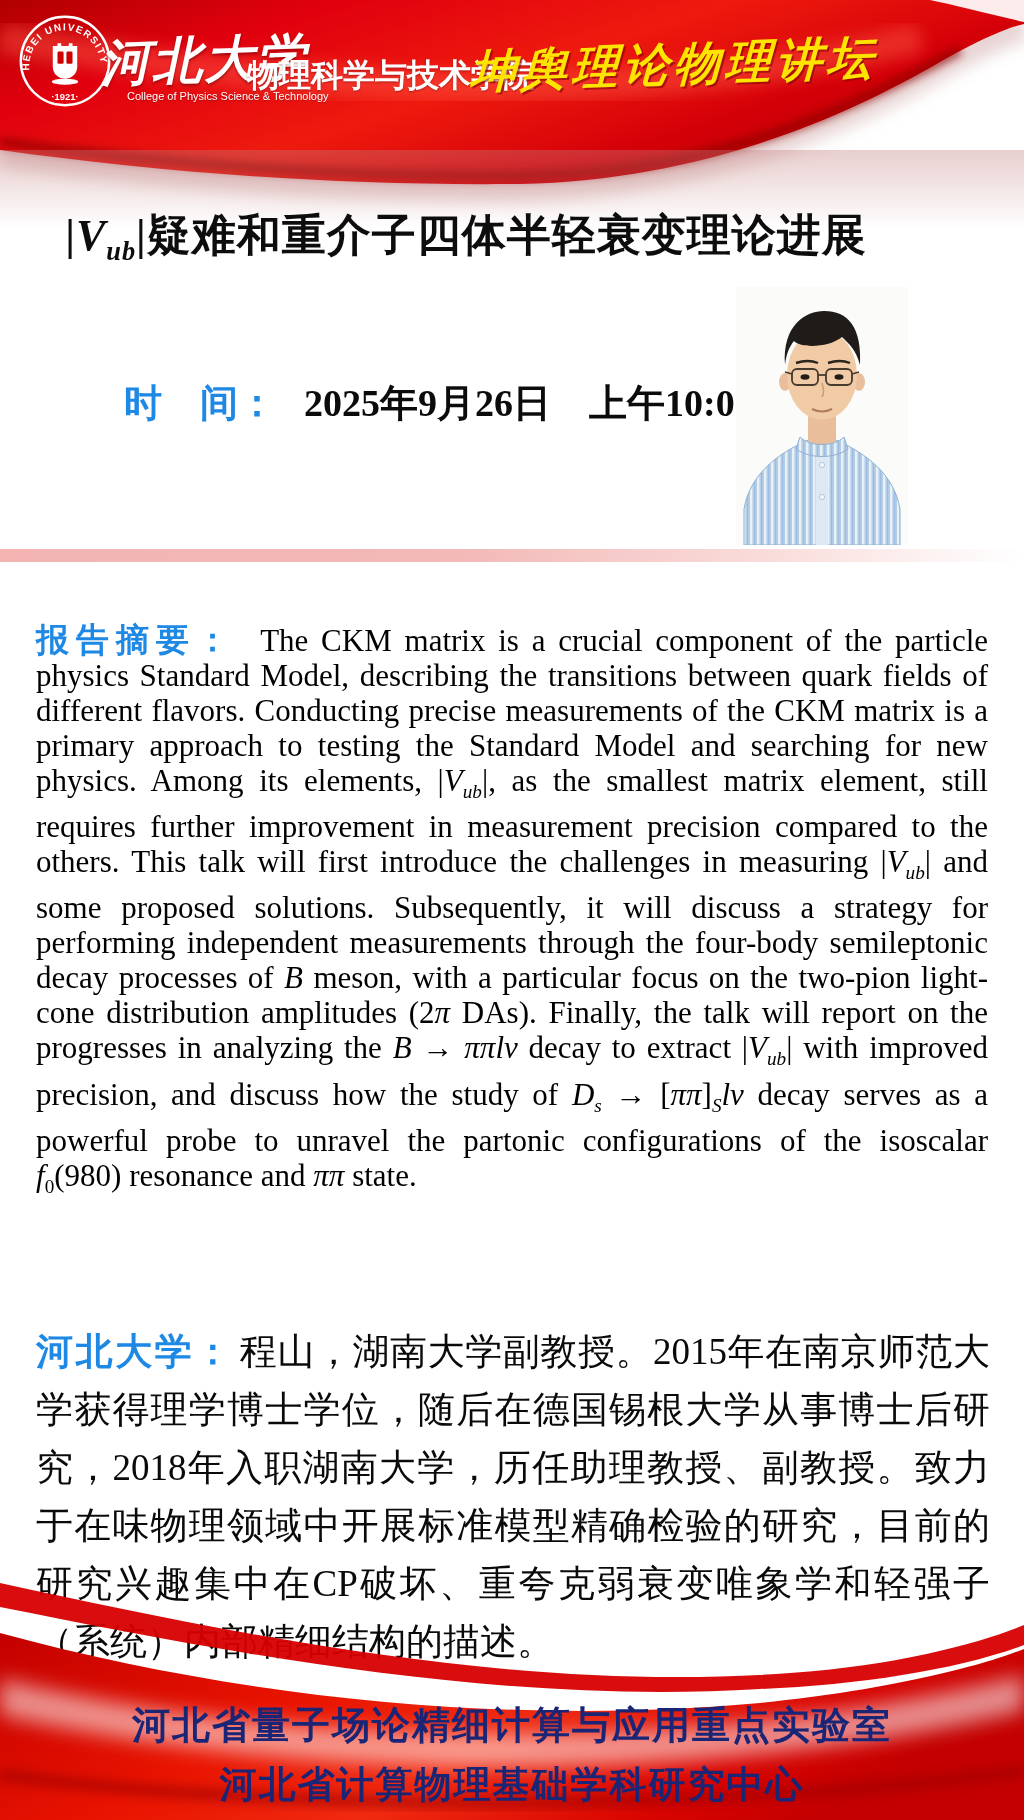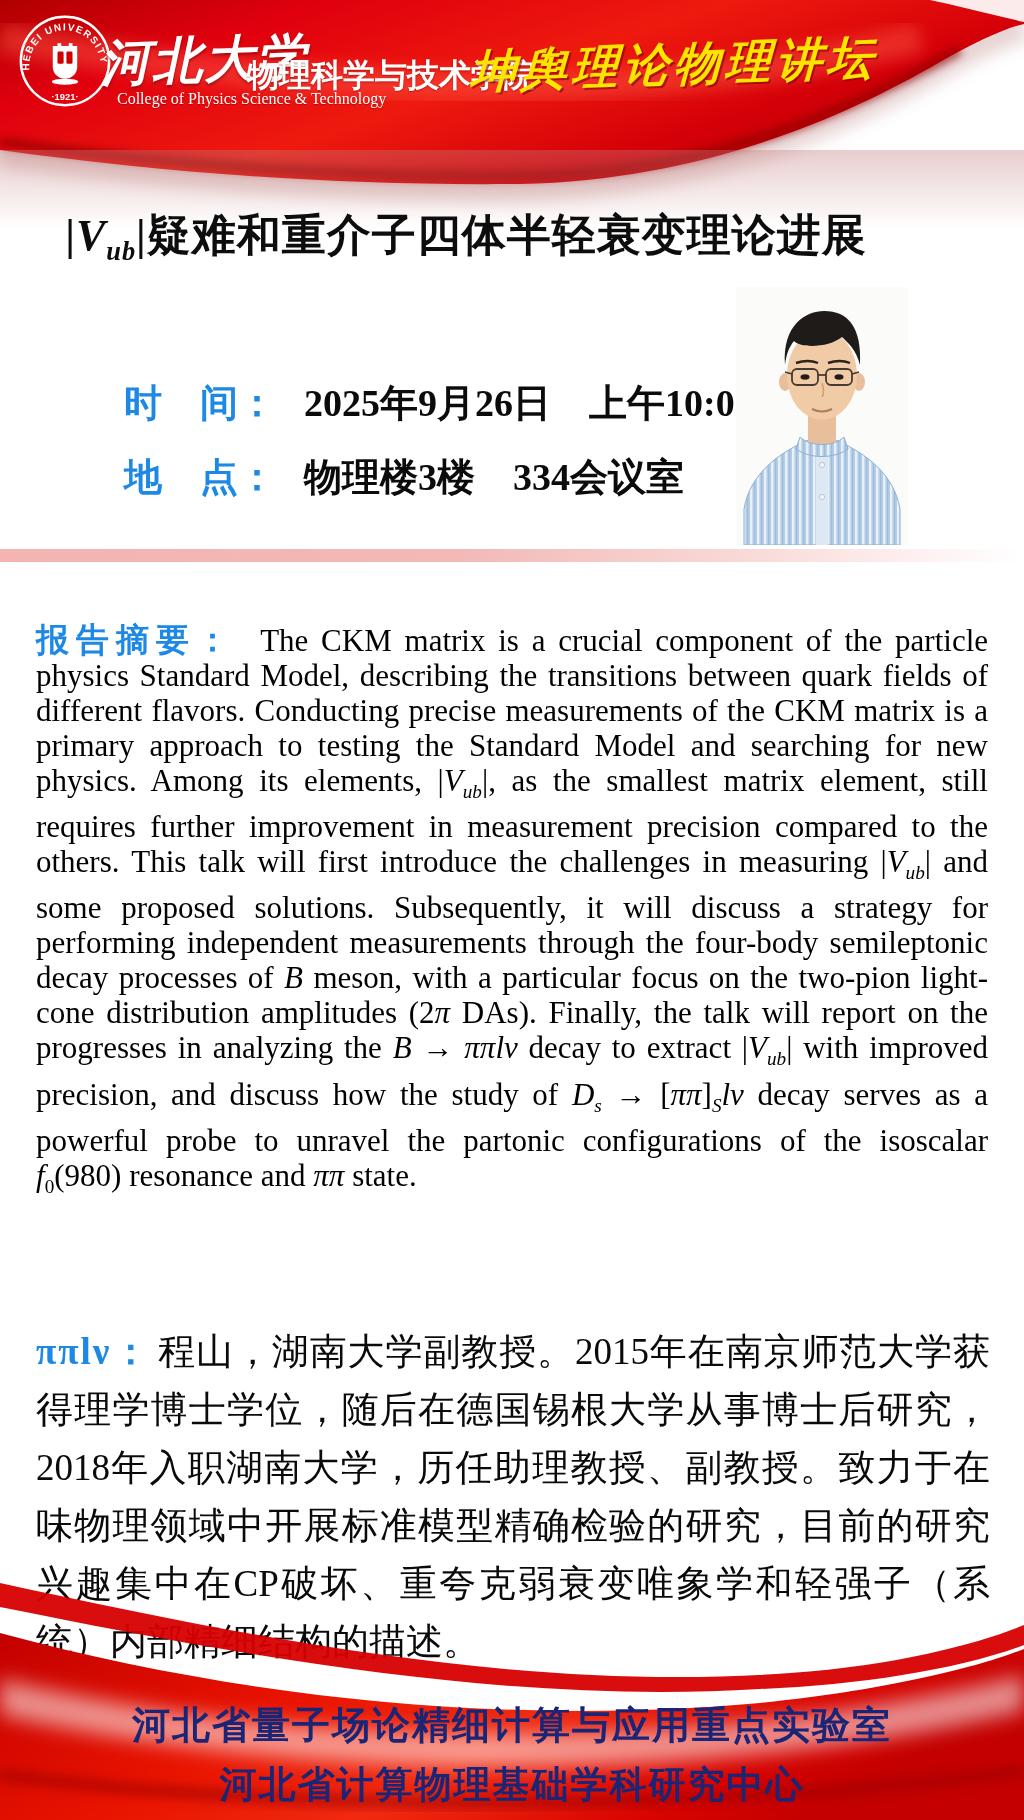--- a/index.html
+++ b/index.html
@@ -23,22 +23,22 @@
     font-weight:700;font-style:italic;letter-spacing:2px;
     text-shadow:0 2px 3px rgba(80,0,0,.45);
     transform:rotate(-2deg);
   }
   .dept-name{
     left:247px;top:54px;font-size:32px;color:#fff;font-weight:600;
     font-family:"Liberation Sans","DejaVu Sans",sans-serif;
     text-shadow:0 1px 2px rgba(80,0,0,.4);
   }
   .dept-en{
-    left:117px;top:90px;font-size:16px;color:#fff;
-    font-family:Liberation Serif, serif;
+    left:127px;top:90px;font-size:11px;color:#fff;
+    font-family:Liberation Sans, sans-serif;
     text-shadow:0 1px 1px rgba(80,0,0,.4);
   }
   .forum-name{
     left:470px;top:34px;font-size:46px;color:var(--forum-yellow);
     font-weight:900;font-style:italic;letter-spacing:5px;
     transform:rotate(-2deg) skewX(-4deg);
     text-shadow:2px 2px 0 rgba(120,0,0,.55);
     white-space:nowrap;
   }
   .header-fade{
@@ -152,23 +152,20 @@
   <div class="abs dept-name">物理科学与技术学院</div>
   <div class="abs dept-en">College of Physics Science &amp; Technology</div>
   <div class="abs forum-name">坤舆理论物理讲坛</div>
   <div class="abs header-fade"></div>
 
   <div class="abs talk-title">|<i>V<sub>ub</sub></i>|疑难和重介子四体半轻衰变理论进展</div>
 
   <div class="abs info-row row-time">
     <span class="lab">时　间：</span><span class="val">2025年9月26日　上午10:00</span>
   </div>
-  <div class="abs info-row row-place">
-    <span class="lab">地　点：</span><span class="val">物理楼3楼　334会议室</span>
-  </div>
 
   <svg class="abs photo" viewBox="0 0 172 258" preserveAspectRatio="none">
     <defs>
       <pattern id="stripes" width="7" height="7" patternUnits="userSpaceOnUse">
         <rect width="7" height="7" fill="#b6cde6"></rect>
         <rect x="0" width="2.4" height="7" fill="#e8f0f8"></rect>
         <rect x="4" width="1.2" height="7" fill="#9dbdde"></rect>
       </pattern>
     </defs>
     <rect width="172" height="258" fill="#fbfbfa"></rect>
@@ -203,21 +200,21 @@
     <ellipse cx="103" cy="90" rx="4.5" ry="2.8" fill="#241d17"></ellipse>
 
     <path d="M86,96 q3,10 0,14" stroke="#cf9f74" stroke-width="1.6" fill="none"></path>
     <path d="M76,122 q10,5 20,0" stroke="#b07d5c" stroke-width="2" fill="none"></path>
   </svg>
 
   <div class="abs divider"></div>
 
   <p class="abs abstract"><span class="lab">报告摘要：</span><span>The CKM matrix is a crucial component of the particle physics Standard Model, describing the transitions between quark fields of different flavors. Conducting precise measurements of the CKM matrix is a primary approach to testing the Standard Model and searching for new physics. Among its elements, |<i>V<sub>ub</sub></i>|, as the smallest matrix element, still requires further improvement in measurement precision compared to the others. This talk will first introduce the challenges in measuring |<i>V<sub>ub</sub></i>| and some proposed solutions. Subsequently, it will discuss a strategy for performing independent measurements through the four-body semileptonic decay processes of <i>B</i> meson, with a particular focus on the two-pion light-cone distribution amplitudes (2<i>π</i> DAs). Finally, the talk will report on the progresses in analyzing the <i>B</i> → <i>ππlν</i> decay to extract |<i>V<sub>ub</sub></i>| with improved precision, and discuss how the study of <i>D<sub>s</sub></i> → [<i>ππ</i>]<sub><i>S</i></sub><i>lν</i> decay serves as a powerful probe to unravel the partonic configurations of the isoscalar <i>f</i><sub>0</sub>(980) resonance and <i>ππ</i> state.</span></p>
 
-  <p class="abs bio"><span class="lab">ππlν：</span><span>程山，湖南大学副教授。2015年在南京师范大学获得理学博士学位，随后在德国锡根大学从事博士后研究，2018年入职湖南大学，历任助理教授、副教授。致力于在味物理领域中开展标准模型精确检验的研究，目前的研究兴趣集中在CP破坏、重夸克弱衰变唯象学和轻强子（系统）内部精细结构的描述。</span></p>
+  <p class="abs bio"><span class="lab">河北大学：</span><span>程山，湖南大学副教授。2015年在南京师范大学获得理学博士学位，随后在德国锡根大学从事博士后研究，2018年入职湖南大学，历任助理教授、副教授。致力于在味物理领域中开展标准模型精确检验的研究，目前的研究兴趣集中在CP破坏、重夸克弱衰变唯象学和轻强子（系统）内部精细结构的描述。</span></p>
 
   <svg class="abs footer-svg" viewBox="0 0 1024 245" preserveAspectRatio="none">
     <defs>
       <linearGradient id="gradRedF" x1="0" y1="0" x2="1" y2="0.3">
         <stop offset="0" stop-color="#c30000"></stop>
         <stop offset="0.35" stop-color="#e81300"></stop>
         <stop offset="0.6" stop-color="#f02a10"></stop>
         <stop offset="0.85" stop-color="#d80400"></stop>
         <stop offset="1" stop-color="#c40000"></stop>
       </linearGradient>

